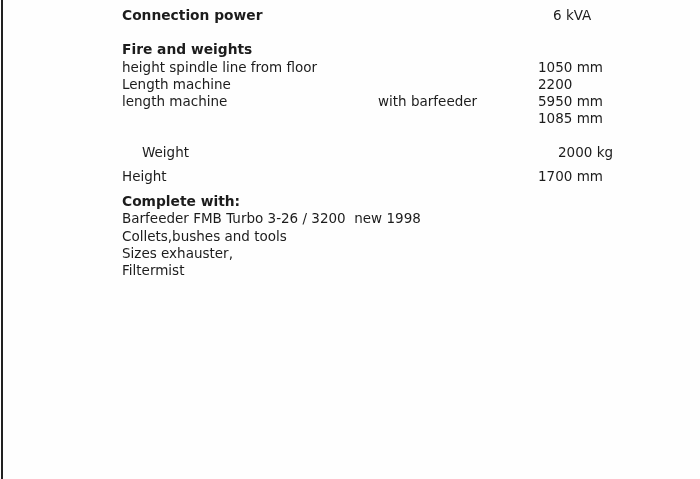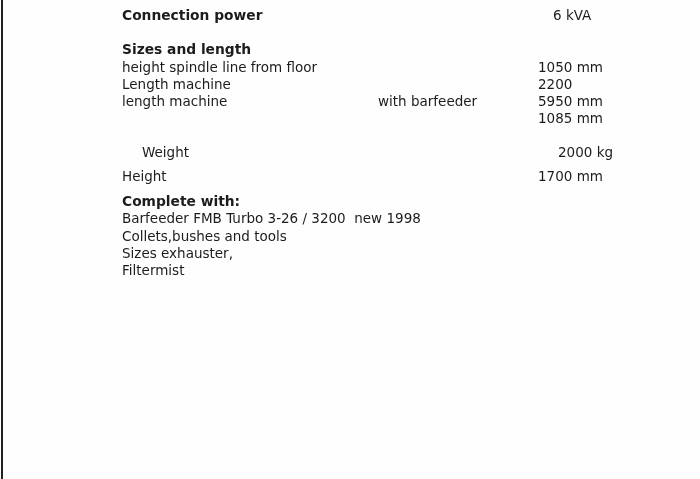--- a/index.html
+++ b/index.html
@@ -80,21 +80,21 @@
 <div class="scan-edge-line"></div>
 
 <div class="doc">
 
   <div class="line y-conn">
     <span class="col-label heading">Connection power</span>
     <span class="col-value-power">6 kVA</span>
   </div>
 
   <div class="line y-sw-h">
-    <span class="col-label heading">Sizes and length</span>
+    <span class="col-label heading">Fire and weights</span>
   </div>
 
   <div class="line y-sw-0">
     <span class="col-label">height spindle line from floor</span>
     <span class="col-note"></span>
     <span class="col-value">1050 mm</span>
   </div>
 
   <div class="line y-sw-1">
     <span class="col-label">Length machine</span>

